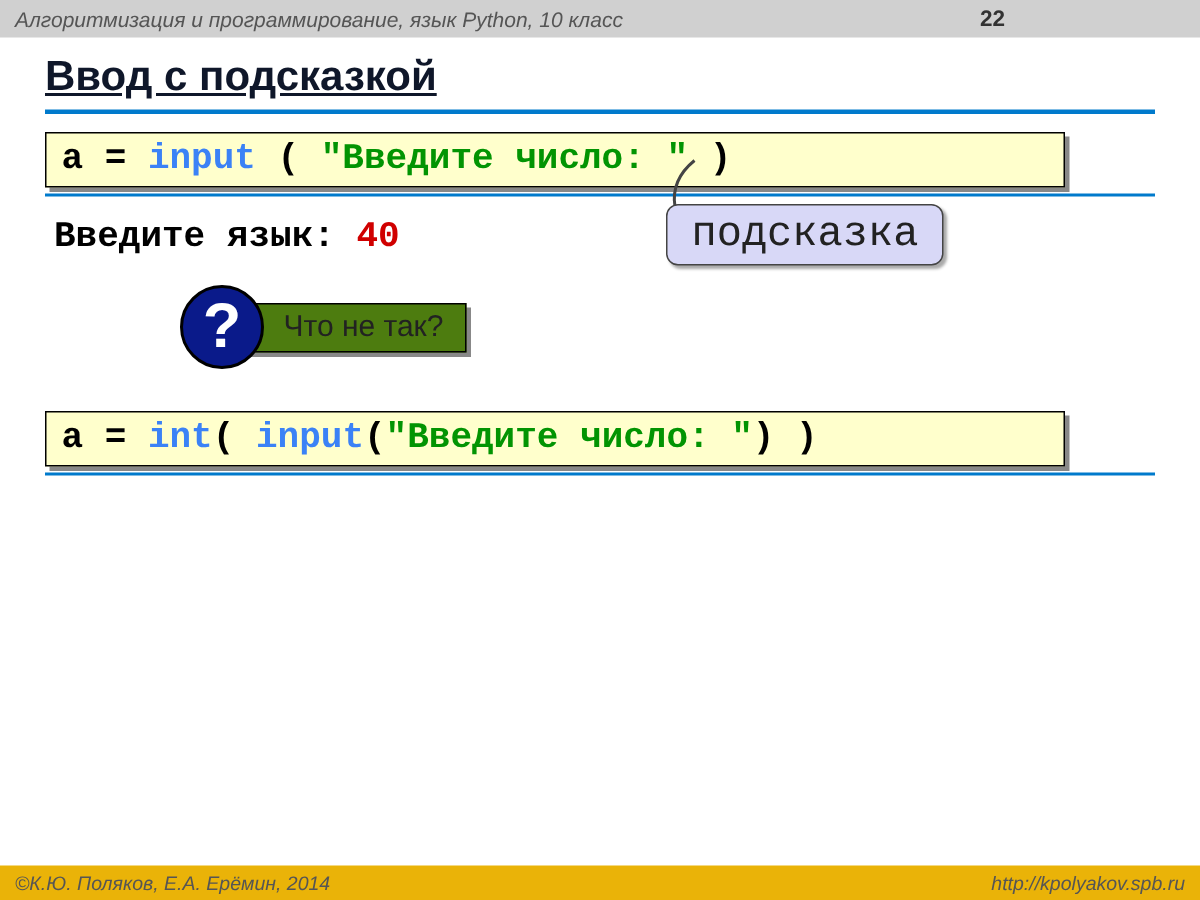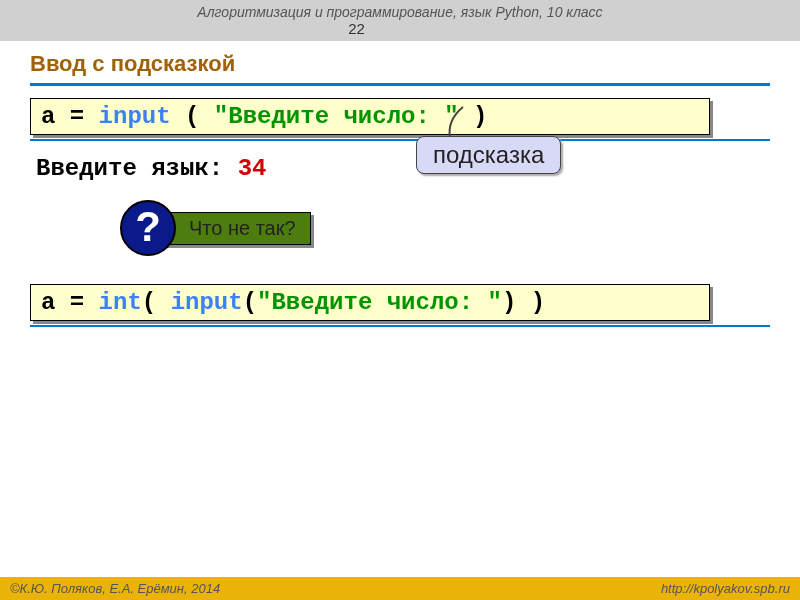--- a/index.html
+++ b/index.html
@@ -13,37 +13,37 @@
     }
     .header {
       background: #d0d0d0;
       padding: 4px 10px;
       font-size: 14px;
       font-style: italic;
       color: #555;
       display: flex;
       justify-content: space-between;
       align-items: center;
-      flex-direction: column;
     }
     .header .page-num {
-      font-weight: normal;
+      font-weight: bold;
       font-style: normal;
       color: #333;
       font-size: 15px;
-      margin-right: 87px;
+      margin-right: 120px;
     }
     .content {
       padding: 10px 30px;
     }
     .title {
-      font-size: 22px;
+      font-size: 28px;
       font-weight: bold;
-      color: #a16207;
+      color: #0f172a;
       margin-bottom: 6px;
+      text-decoration: underline;
     }
     .hr-title {
       border: none;
       border-top: 3px solid #007acc;
       margin-bottom: 12px;
     }
     .code-box {
       background: #ffffcc;
       border: 1px solid #000;
       box-shadow: 3px 3px 0 #888;
@@ -67,28 +67,29 @@
       font-family: "Courier New", monospace;
       font-size: 24px;
       font-weight: bold;
       margin-left: 6px;
       margin-bottom: 18px;
     }
     .tok-red { color: #d00000; }
     .hint-callout {
       position: absolute;
       top: 136px;
-      left: 416px;
+      left: 444px;
       background: #d8d8f7;
       border: 1px solid #444;
       border-radius: 8px;
       padding: 4px 16px;
-      font-size: 24px;
+      font-size: 28px;
       color: #222;
       box-shadow: 2px 2px 2px #aaa;
+      font-family: Liberation Mono, monospace;
     }
     .hint-arrow {
       position: absolute;
       top: 105px;
       left: 445px;
       width: 30px;
       height: 35px;
     }
     .question-row {
       position: relative;
@@ -151,21 +152,21 @@
   <hr class="hr-title">
 
   <div>
     <div class="code-box" style="width:680px;">
       <span class="tok-black">a = </span><span class="tok-blue">input</span><span class="tok-black"> ( </span><span class="tok-green">"Введите число: "</span><span class="tok-black"> )</span>
     </div>
   </div>
   <hr class="hr-blue">
 
   <div class="output-line">
-    <span class="tok-black">Введите язык: </span><span class="tok-red">34</span>
+    <span class="tok-black">Введите язык: </span><span class="tok-red">40</span>
   </div>
 
   <div class="question-row">
     <div class="question-circle">?</div>
     <div class="question-box">Что не так?</div>
   </div>
 
   <div>
     <div class="code-box" style="width:680px;">
       <span class="tok-black">a = </span><span class="tok-blue">int</span><span class="tok-black">( </span><span class="tok-blue">input</span><span class="tok-black">(</span><span class="tok-green">"Введите число: "</span><span class="tok-black">) )</span>

